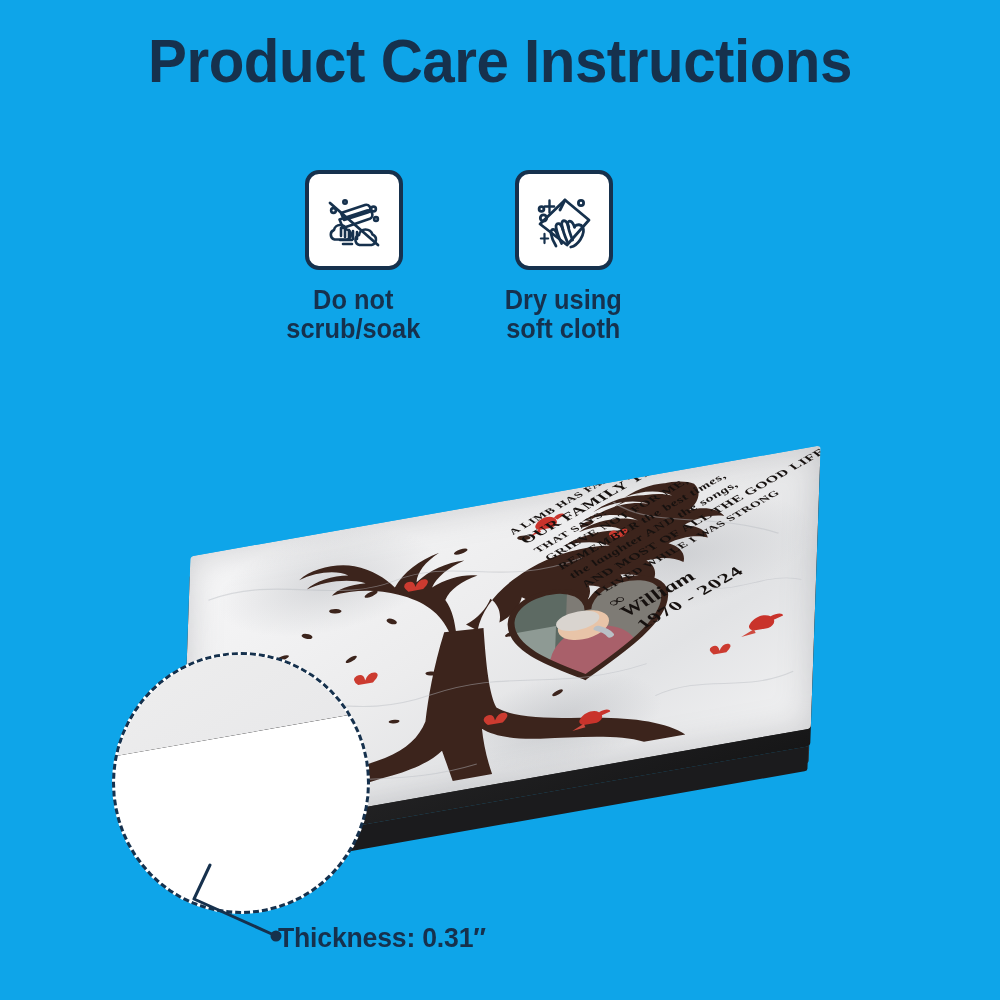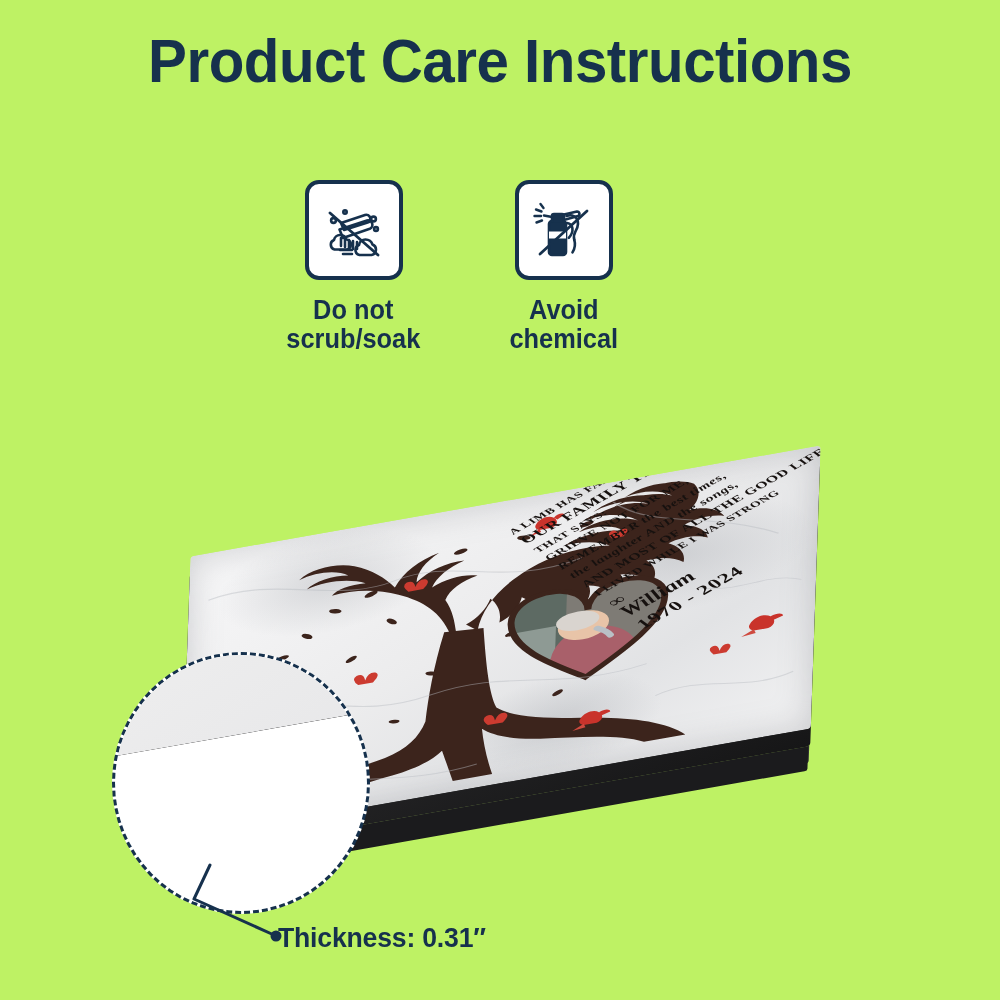--- a/index.html
+++ b/index.html
@@ -1,34 +1,34 @@
 <!DOCTYPE html>
 <html><head>
 <meta charset="utf-8">
 <style>
   html,body{margin:0;padding:0;}
   body{
     width:1000px;height:1000px;background:#ffffff;overflow:hidden;
     font-family:"Liberation Sans", sans-serif;
     -webkit-font-smoothing:antialiased;
   }
-  .page{position:relative;width:1000px;height:1000px;background:#bef264;}
+  .page{position:relative;width:1000px;height:1000px;background:#0ea5e9;}
 
   
   .title{
     position:absolute;left:0;top:28px;width:1000px;text-align:center;
     font-family:"Liberation Sans", sans-serif;
     font-weight:bold;font-size:62px;letter-spacing:-0.5px;
     color:#16314d;line-height:1.05;
     transform:scaleX(0.94);transform-origin:50% 50%;
   }
 
   
   .care-row{
-    position:absolute;left:0;top:180px;width:917px;height:210px;
+    position:absolute;left:0;top:170px;width:917px;height:210px;
     display:flex;justify-content:center;align-items:flex-start;
   }
   .care-item{
     width:210px;display:flex;flex-direction:column;align-items:center;
   }
   .icon-box{
     width:98px;height:100px;border:4px solid #16314d;border-radius:14px;
     display:flex;align-items:center;justify-content:center;
     box-sizing:border-box;background:#fff;
   }
@@ -158,44 +158,46 @@
           <circle cx="28" cy="19" r="1.7"></circle>
 
           <path d="M13 20 L61 62" stroke-width="2.8"></path>
         </svg>
       </div>
       <div class="care-label">Do not
 scrub/soak</div>
     </div>
 
 
-
     <div class="care-item">
       <div class="icon-box">
-        <svg width="74" height="74" viewBox="0 0 74 74" fill="none" stroke="#16314d" stroke-width="2.6" stroke-linecap="round" stroke-linejoin="round">
-
-          <rect x="22" y="28" width="17" height="34" rx="3" fill="#16314d" stroke="#16314d"></rect>
-          <rect x="22" y="38.5" width="17" height="7" fill="#ffffff" stroke="none"></rect>
-
-          <path d="M25 28 v-5 a2 2 0 0 1 2-2 h8 a2 2 0 0 1 2 2 v5" fill="#16314d" stroke="#16314d"></path>
-          <path d="M37 21.5 L50 18.5 a2.4 2.4 0 0 1 1 4.6 L38.6 26.5"></path>
-
-          <path d="M25 24 L17 22.5"></path>
-          <path d="M14.5 18.5 L9 16.5 M14 23 L7.5 23 M15 27.5 L9.5 29.5 M16.5 15 L13.5 11" stroke-width="2.4"></path>
-
-          <path d="M39.5 23 c4 -1.6 8 -0.6 10 2.4 c2.4 3.6 1.6 8.6 -1 13 c-1.6 2.8 -2 5.6 -1.2 8.4"></path>
-          <path d="M40 30 c3 0.4 5 2.4 5.4 5.2 c0.5 3.4 -1.2 7 -3.6 9.6"></path>
-          <path d="M47.3 46.8 c1.2 4 0.6 8.6 -1.8 12.6"></path>
-
-          <path d="M13 61 L60 18" stroke-width="2.8"></path>
+        <svg width="74" height="74" viewBox="0 0 74 74" fill="none" stroke="#16314d" stroke-width="2.8" stroke-linecap="round" stroke-linejoin="round">
+
+          <path d="M38 17 L62 37 L40 62 L13 41 Z"></path>
+
+          <path d="M38 17 L33 27"></path>
+
+          <path d="M29 63 c-2.6 -4 -4.4 -8.6 -5 -12.4 c-0.5 -3.2 1.2 -4.6 3 -4 c1.6 .6 2.6 2.8 3.4 5.2"></path>
+          <path d="M34.6 60.5 c-2.6 -5.6 -4.8 -12 -5.5 -15.8 c-0.6 -3 1.1 -4.5 2.9 -4 c1.8 .6 3 3 4 6.2"></path>
+          <path d="M40.2 58.6 c-2.6 -6 -4.8 -13 -5.4 -16.8 c-0.5 -3 1.2 -4.5 3 -3.9 c1.8 .6 3 3.1 4 6.4"></path>
+          <path d="M45.6 57 c-2.3 -5.5 -4.2 -11.5 -4.8 -14.9 c-0.5 -2.9 1.1 -4.3 2.8 -3.8 c1.8 .6 3 3 4 6"></path>
+          <path d="M47.4 43.4 c3 -2.4 6.6 -2.2 8.2 .6 c1.8 3.2 .6 8 -2.2 12.4 c-2.6 4 -6 6.8 -9.6 7.6"></path>
+
+          <path d="M22.5 23.5 l0 -6 M22.5 23.5 l0 6 M22.5 23.5 l-4.6 0 M22.5 23.5 l4.6 0" stroke-width="2.4"></path>
+          <path d="M17.5 55.5 l0 -4.6 M17.5 55.5 l0 4.6 M17.5 55.5 l-3.6 0 M17.5 55.5 l3.6 0" stroke-width="2.2"></path>
+
+          <circle cx="14.5" cy="26" r="2.4"></circle>
+          <circle cx="16.5" cy="35" r="3.2"></circle>
+          <circle cx="54" cy="20" r="2.6"></circle>
         </svg>
       </div>
-      <div class="care-label">Avoid
-chemical</div>
+      <div class="care-label">Dry using
+soft cloth</div>
     </div>
+
   </div>
 
   <div class="product">
     <div class="stone-wrap">
       <div class="stone-side"></div>
       <div class="stone-top">
 
         
         <svg class="marble-vein" width="640" height="420" viewBox="0 0 640 420" fill="none" stroke="#b9bcc2" stroke-width="1.6">
           <path d="M20 70 C90 50 150 110 210 90 C270 70 320 130 400 105"></path>

